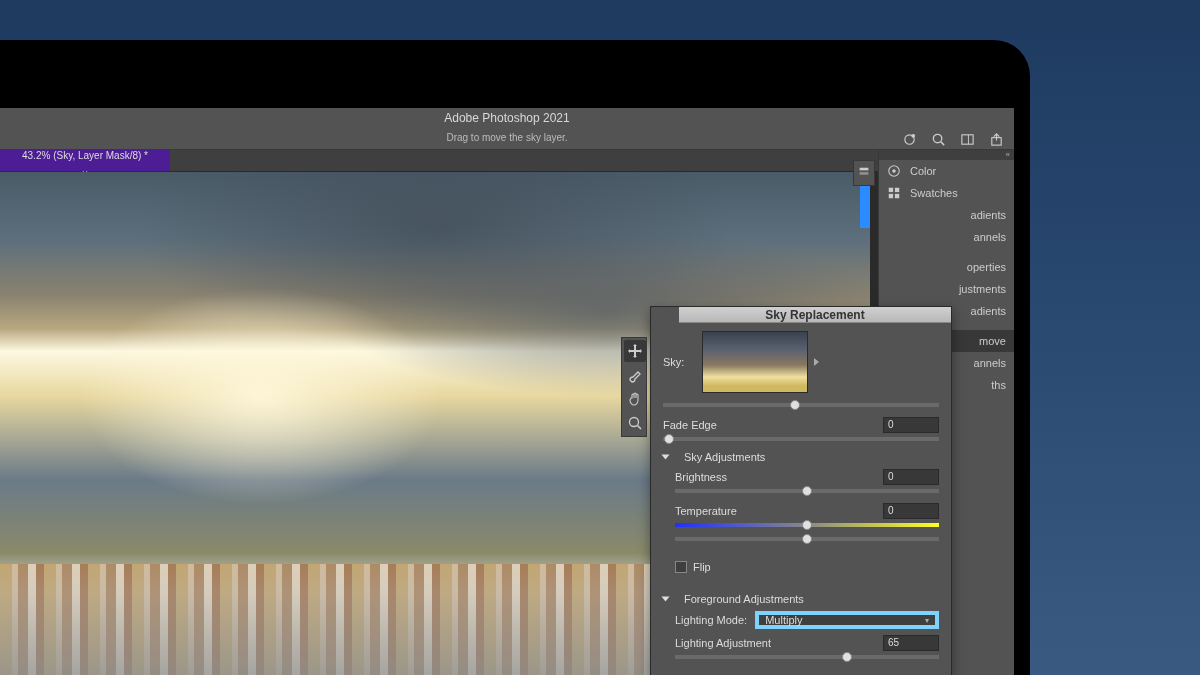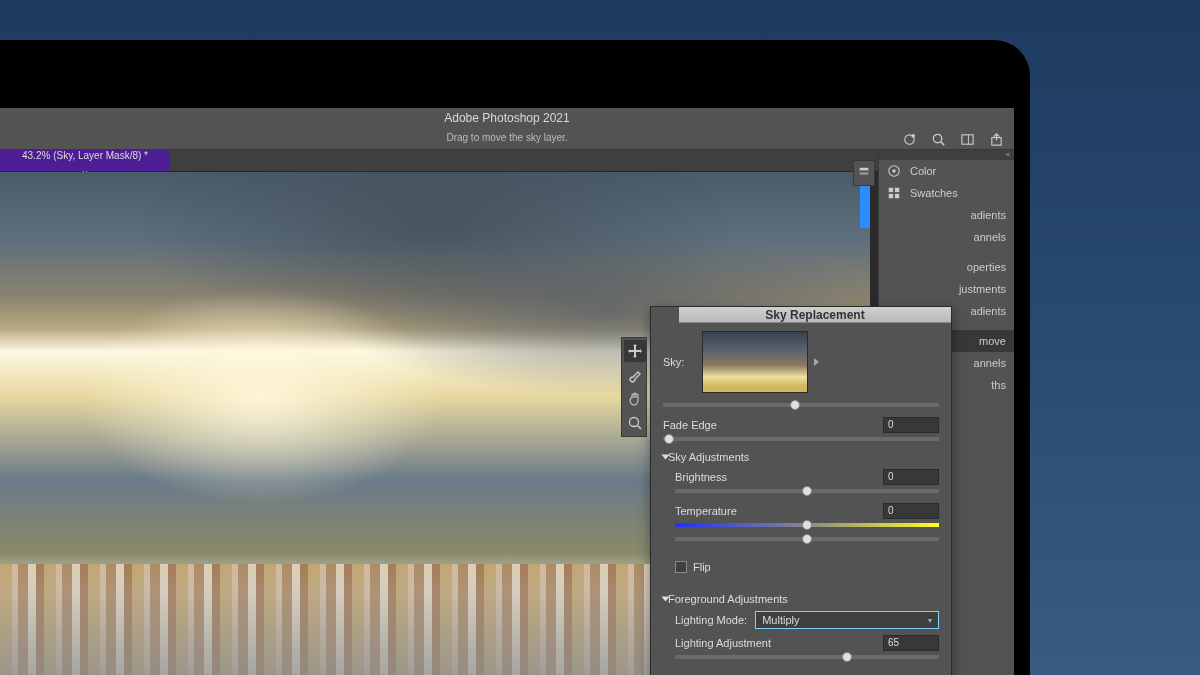--- a/index.html
+++ b/index.html
@@ -42,26 +42,26 @@
 .sky-row { display: flex; align-items: center; gap: 18px; margin-bottom: 10px; }
 .sky-thumb { width: 106px; height: 62px; border: 1px solid #2a2a2a; background: linear-gradient(180deg, #3a4250 0%, #5a6270 30%, #8a7860 55%, #f0e0a0 75%, #d0b860 90%); position: relative; }
 .sky-thumb::after { content: ''; position: absolute; right: -12px; top: 50%; transform: translateY(-50%); border-left: 5px solid #aaa; border-top: 4px solid transparent; border-bottom: 4px solid transparent; }
 .slider-group { margin-bottom: 10px; }
 .slider-label-row { display: flex; justify-content: space-between; align-items: center; margin-bottom: 4px; }
 .slider-label { font-size: 11px; color: #ddd; }
 .slider-value { width: 56px; height: 16px; background: #383838; border: 1px solid #2a2a2a; color: #ddd; font-size: 10px; text-align: left; padding-left: 4px; line-height: 14px; }
 .slider-track { height: 4px; background: #6a6a6a; position: relative; margin: 4px 0; }
 .slider-track.temp { background: linear-gradient(90deg, #2030ff 0%, #888 50%, #ffff20 100%); }
 .slider-thumb { position: absolute; top: -3px; width: 10px; height: 10px; background: #e0e0e0; border: 1px solid #888; border-radius: 50%; transform: translateX(-50%); }
-.section-hdr { display: flex; align-items: center; gap: 0; margin: 8px 0 6px; font-size: 11px; cursor: pointer; }
+.section-hdr { display: flex; align-items: center; gap: 16px; margin: 8px 0 6px; font-size: 11px; cursor: pointer; }
 .chev { display: inline-block; width: 0; height: 0; border-left: 5px solid #ddd; border-top: 4px solid transparent; border-bottom: 4px solid transparent; transform: rotate(90deg); }
 .checkbox-row { display: flex; align-items: center; gap: 6px; margin: 20px 0; }
 .checkbox { width: 12px; height: 12px; border: 1px solid #888; background: #3f3f3f; }
 .dropdown-row { display: flex; align-items: center; gap: 8px; margin: 6px 0; }
-.dropdown { flex: 1; height: 18px; background: #3f3f3f; border: 1px solid #7dd3fc; display: flex; align-items: center; justify-content: space-between; padding: 0 6px; font-size: 11px; }
+.dropdown { flex: 1; height: 18px; background: #3f3f3f; border: 4px solid #7dd3fc; display: flex; align-items: center; justify-content: space-between; padding: 0 6px; font-size: 11px; }
 .dropdown .dd-arr { font-size: 8px; color: #aaa; }
 .indented { padding-left: 12px; }
 svg { fill: currentColor; }
 </style>
 </head>
 <body>
 
 <div class="laptop-frame">
   <div class="camera-dots">
     <div class="dot dark"></div>

